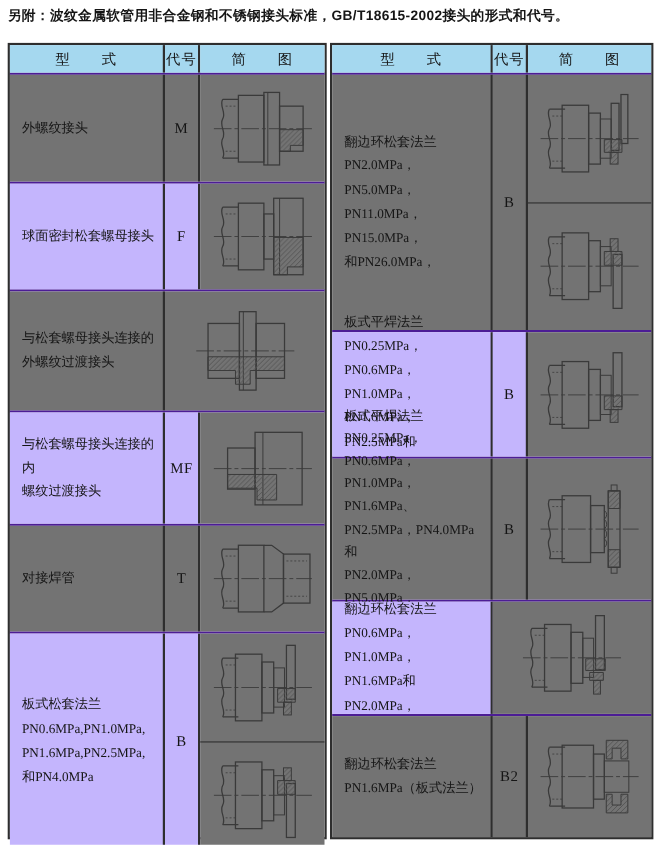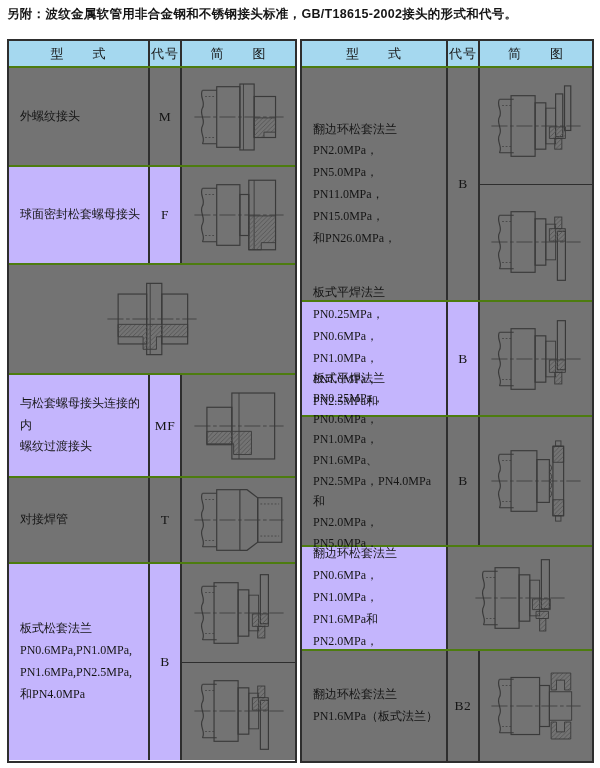--- a/index.html
+++ b/index.html
@@ -6,21 +6,21 @@
   html,body { width:600px; height:768px; background:#ffffff; overflow:hidden;
     font-family:"Liberation Serif", serif; color:#151515; position:relative; }
   .page { position:absolute; inset:0; }
   .doc-title { position:absolute; left:7px; top:6px; width:586px;
     font-family:"Liberation Sans", sans-serif; font-weight:bold;
     font-size:12.5px; letter-spacing:0.3px; }
   .tbl { position:absolute; top:39px; border:2px solid #2e2e2e; background:#fff;
     display:flex; flex-direction:column; }
   #tbl-left  { left:7px;  width:290px; height:724px; }
   #tbl-right { left:300px; width:294px; height:724px; }
-  .tr { display:flex; flex:none; border-bottom:2px solid #4d7c0f; }
+  .tr { display:flex; flex:none; border-bottom:2px solid #4c1d95; }
   .tr.last { border-bottom:none; }
   .td { border-right:2px solid #2e2e2e; display:flex; align-items:center; background:#737373; }
   .td.last { border-right:none; }
   .w-type { width:141px; flex:none; }
   #tbl-right .w-type { width:146px; flex:none; }
   .w-code { width:32px; flex:none; justify-content:center;
     font-size:13.5px; letter-spacing:0.5px; }
   .w-diag { flex:1; flex-direction:column; }
   .type-txt { padding:4px 4px 4px 11px; font-size:12px; line-height:1.82;
     white-space:pre-line; }
@@ -94,20 +94,24 @@
               <rect x="57" y="23" width="10" height="46" stroke="#3a3a3a" stroke-width="1.3" fill="none"></rect>
               <rect x="67" y="7" width="30" height="78" stroke="#3a3a3a" stroke-width="1.3" fill="none"></rect>
               <path d="M73,7 v78" stroke="#3a3a3a" stroke-width="1" fill="none"></path>
               <path d="M67,47 h30 v30 h-16 v8 h-14 z" stroke="#3a3a3a" stroke-width="1" fill="url(#h2)"></path>
             </svg>
           </div>
       </div>
     </div>
 
     <div class="tr" style="height:110px">
+      <div class="td w-type">
+          <span class="type-txt">与松套螺母接头连接的
+外螺纹过渡接头</span>
+        </div>
       <div class="td w-diag last">
         <div class="sub last">
             <svg width="106" height="82" viewBox="0 0 112 92" xmlns="http://www.w3.org/2000/svg">
               <defs>
                 <pattern id="h3" patternUnits="userSpaceOnUse" width="5" height="5">
                   <path d="M0,5 L5,0" stroke="#555" stroke-width="1"></path>
                 </pattern>
               </defs>
               <path d="M6,46 H106" stroke="#3a3a3a" stroke-width="0.9" stroke-dasharray="18 3 4 3" fill="none"></path>
               <rect x="18" y="18" width="32" height="56" stroke="#3a3a3a" stroke-width="1.3" fill="none"></rect>
@@ -137,21 +141,21 @@
               <path d="M6,46 H106" stroke="#3a3a3a" stroke-width="0.9" stroke-dasharray="18 3 4 3" fill="none"></path>
               <rect x="20" y="25" width="28" height="42" stroke="#3a3a3a" stroke-width="1.3" fill="none"></rect>
               <rect x="48" y="9" width="48" height="74" stroke="#3a3a3a" stroke-width="1.3" fill="none"></rect>
               <path d="M56,9 v74" stroke="#3a3a3a" stroke-width="1" fill="none"></path>
               <path d="M20,52 h50 v26 h-20 v-12 h-30 z" stroke="#3a3a3a" stroke-width="1" fill="url(#h4)"></path>
             </svg>
           </div>
       </div>
     </div>
 
-    <div class="tr" style="height:86px">
+    <div class="tr" style="height:98px">
       <div class="td w-type">
           <span class="type-txt">对接焊管</span>
         </div>
       <div class="td w-code">T</div>
       <div class="td w-diag last">
         <div class="sub last">
             <svg width="106" height="82" viewBox="0 0 112 92" xmlns="http://www.w3.org/2000/svg">
               <defs>
                 <pattern id="h5" patternUnits="userSpaceOnUse" width="5" height="5">
                   <path d="M0,5 L5,0" stroke="#555" stroke-width="1"></path>

